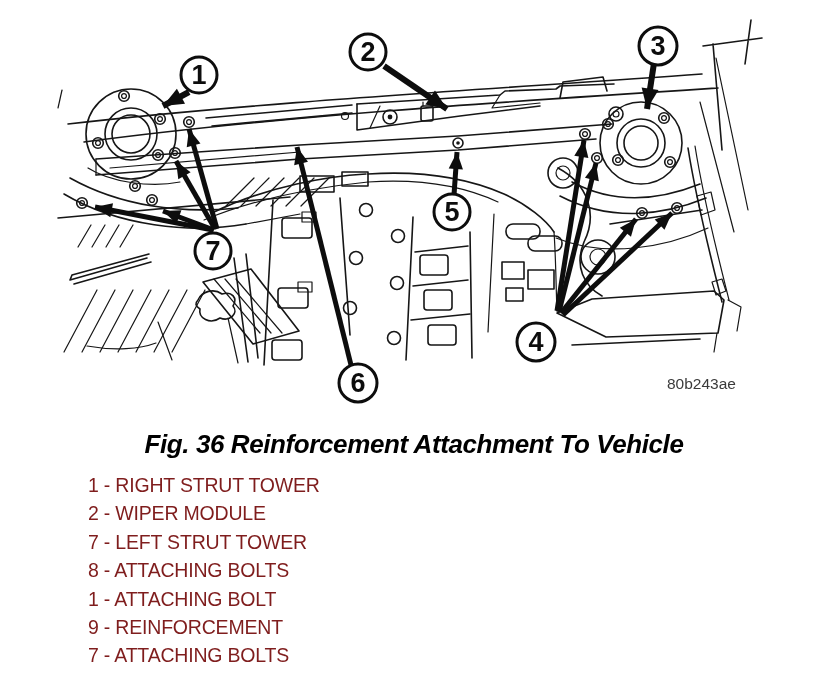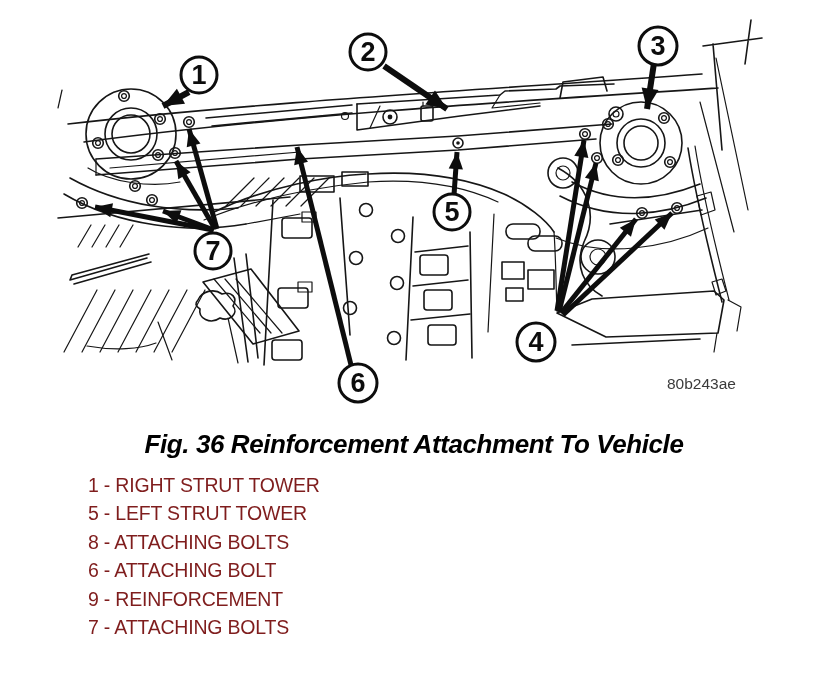--- a/index.html
+++ b/index.html
@@ -236,19 +236,20 @@
       </g>
 
       <text class="code-txt" x="667" y="389">80b243ae</text>
     </svg>
   </figure>
 
   <div class="caption">Fig. 36 Reinforcement Attachment To Vehicle</div>
 
   <ul class="legend">
     <li>1 - RIGHT STRUT TOWER</li>
-    <li>5 - LEFT STRUT TOWER</li>
+    <li>2 - WIPER MODULE</li>
+    <li>7 - LEFT STRUT TOWER</li>
     <li>8 - ATTACHING BOLTS</li>
-    <li>6 - ATTACHING BOLT</li>
+    <li>1 - ATTACHING BOLT</li>
     <li>9 - REINFORCEMENT</li>
     <li>7 - ATTACHING BOLTS</li>
   </ul>
 </div>
 
 </body></html>

